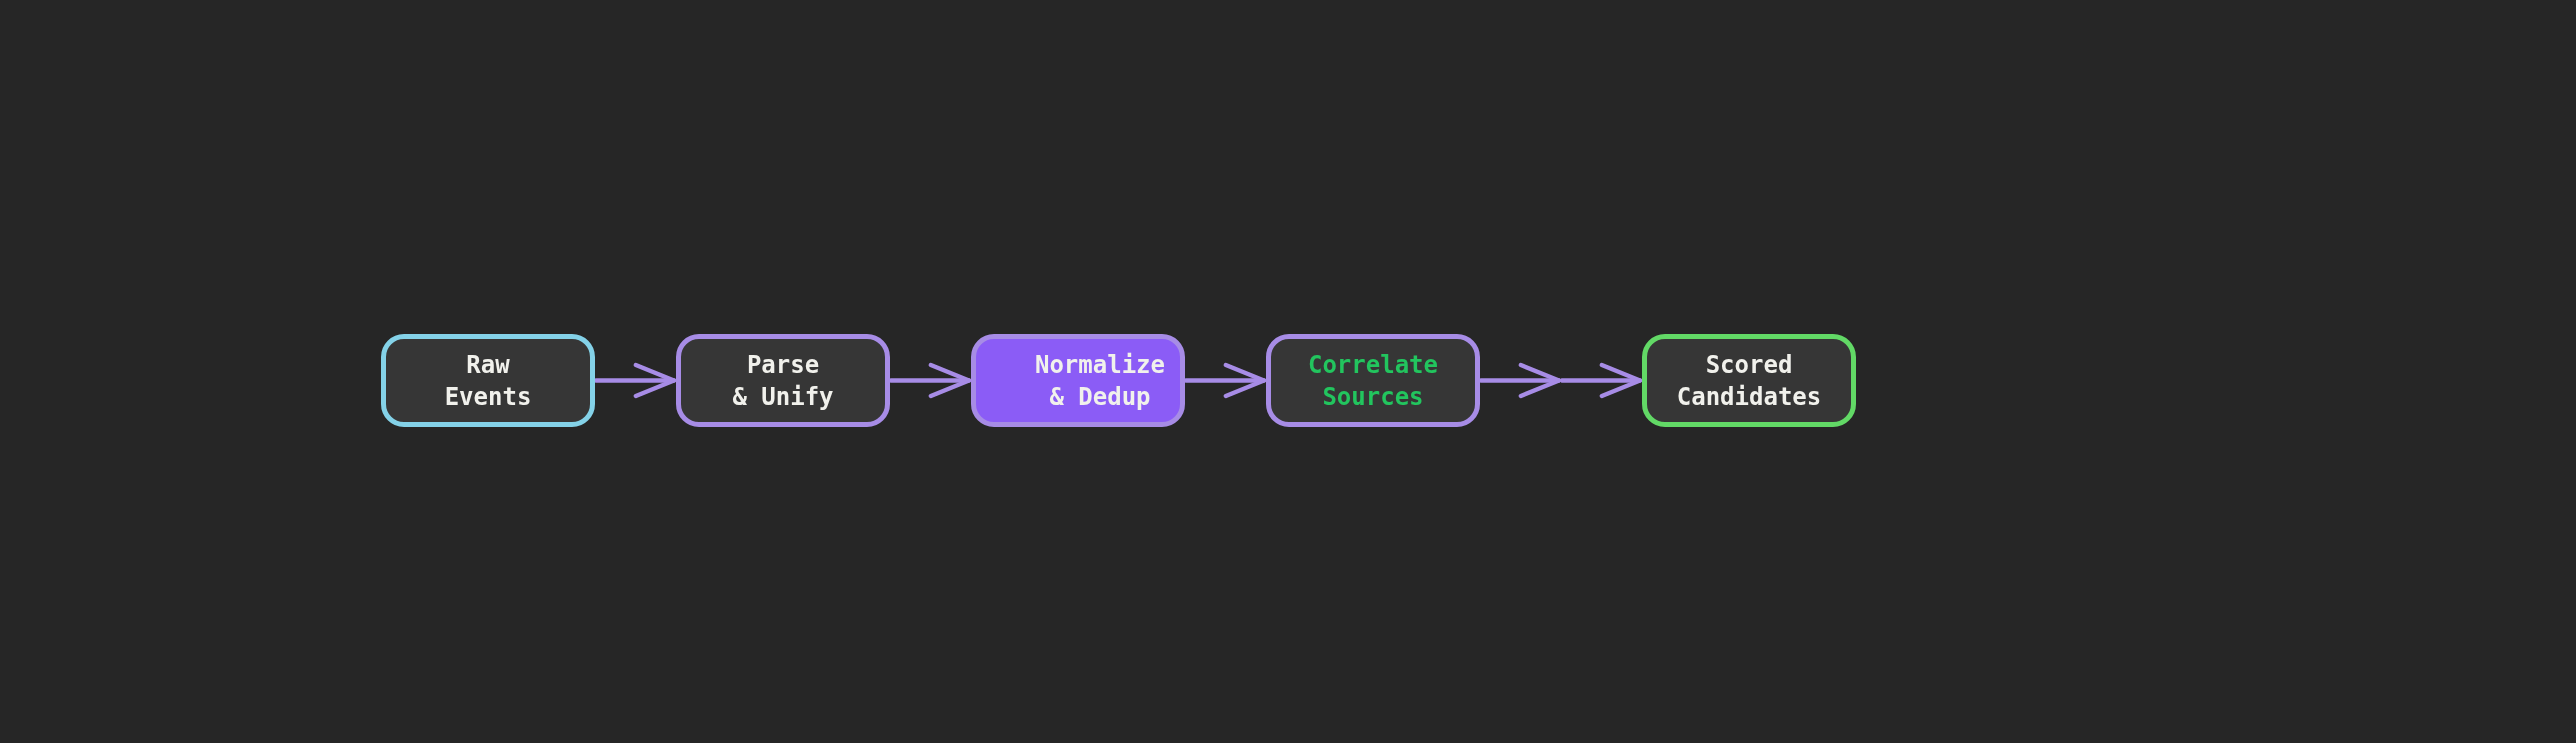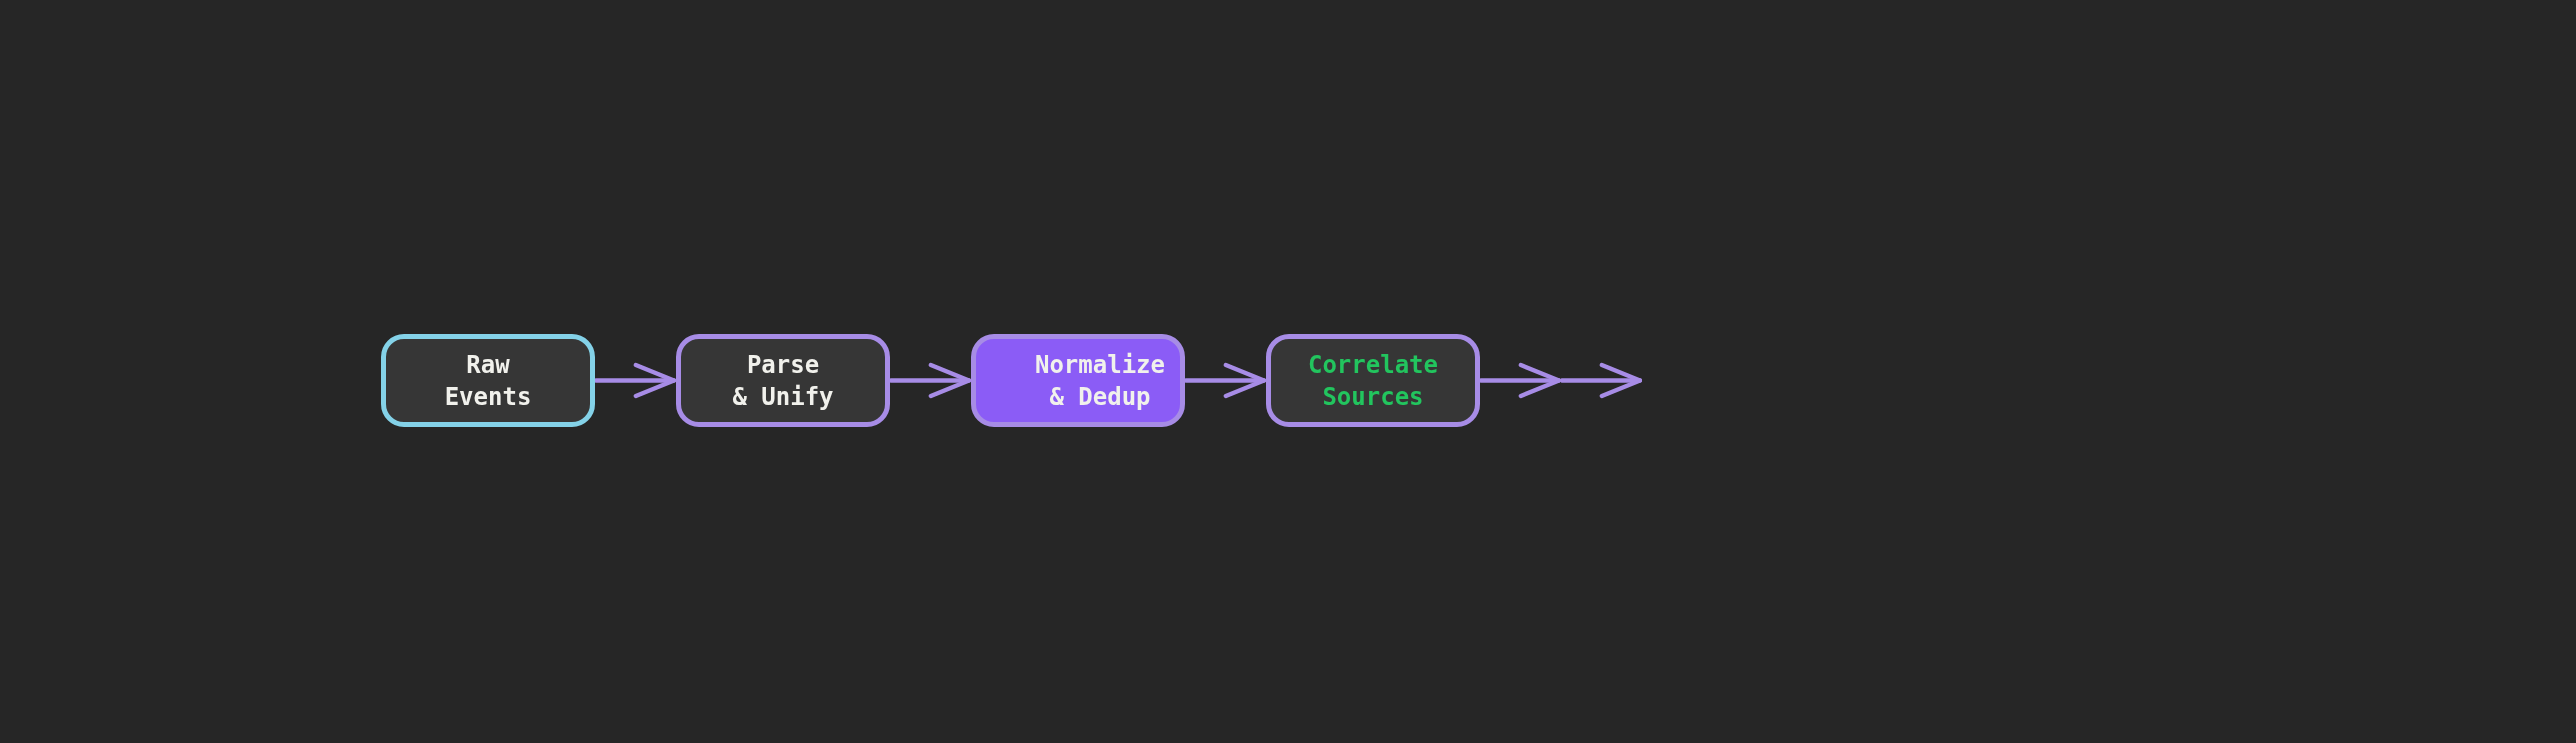--- a/index.html
+++ b/index.html
@@ -99,16 +99,20 @@
       <path class="shaft" d="M1 69 H118" style="stroke: rgb(167, 140, 230);"></path>
       <path class="head" d="M61 46 L118 69 L61 92" style="stroke: rgb(167, 140, 230);"></path>
     </svg>
 
 
     <svg class="edge" width="81" height="93" viewBox="0 0 121 138">
       <path class="shaft" d="M1 69 H118" style="stroke: rgb(167, 140, 230);"></path>
       <path class="head" d="M61 46 L118 69 L61 92" style="stroke: rgb(167, 140, 230);"></path>
     </svg>
 
+    <div class="node" style="border-color: rgb(98, 217, 102); background: rgb(54, 54, 54); color: rgb(241, 241, 236);">
+      <span class="line">Scored</span>
+      <span class="line">Candidates</span>
+    </div>
 
   </div>
 </div>
 
 
 </body></html>

